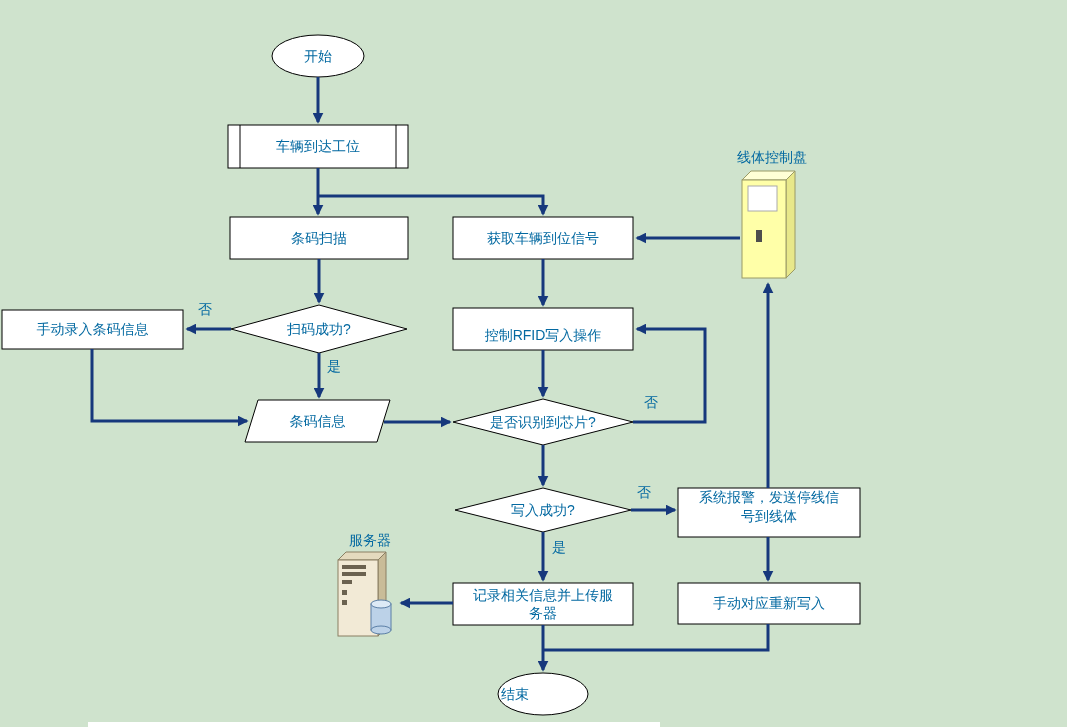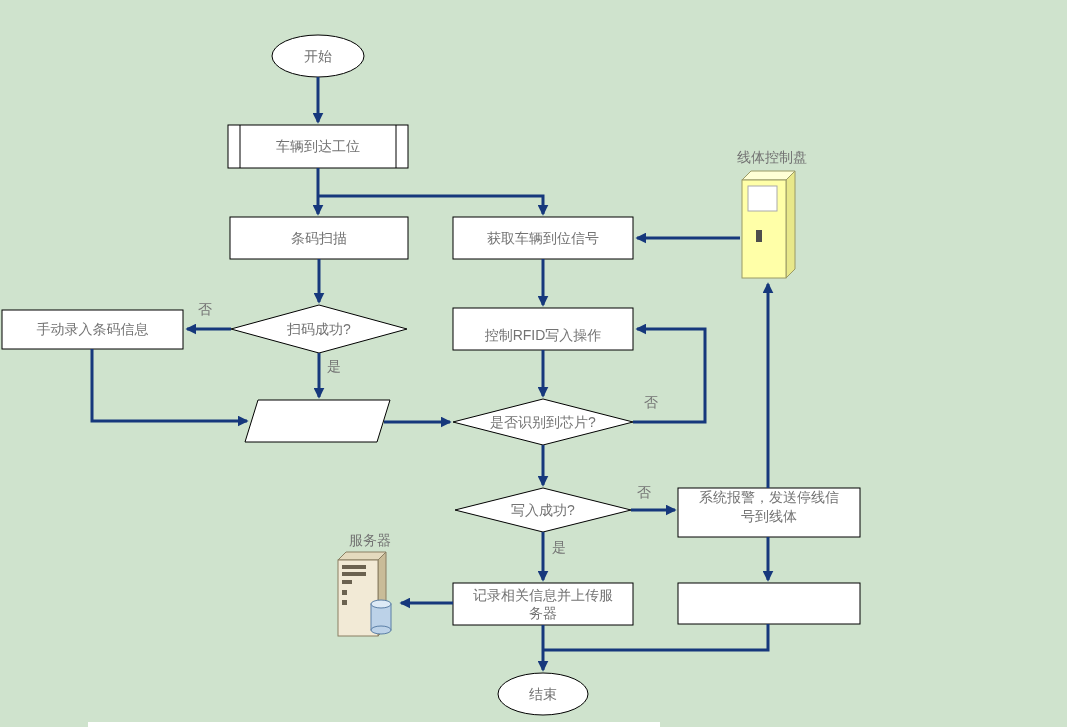--- a/index.html
+++ b/index.html
@@ -3,21 +3,21 @@
 <meta charset="utf-8">
 <style>
   :root{
     --background:#cfe3cd; --arrow:#16387c; --node_fill:#ffffff; --node_border:#000000;
     --panel_yellow:#ffffa8; --server_beige:#f2ead6;
   }
   html,body{margin:0;padding:0;}
   .stage{
     position:relative; width:1067px; height:727px; overflow:hidden;
     background:var(--background);
-    font-family:"Liberation Sans","DejaVu Sans",sans-serif; color:#737373;
+    font-family:"Liberation Sans","DejaVu Sans",sans-serif; color:#0369a1;
   }
   .layer{position:absolute; left:0; top:0;}
   .lbl{
     position:absolute; display:flex; align-items:center; justify-content:center;
     text-align:center; font-size:14px; line-height:1.3;
   }
   .edge-lbl{position:absolute; font-size:14px;}
   .col{flex-direction:row;align-items:flex-end;}
   .shape{fill:var(--node_fill); stroke:var(--node_border); stroke-width:1;}
   .edge{stroke:var(--arrow); stroke-width:3; fill:none;}
@@ -101,26 +101,28 @@
       <rect x="756" y="230" width="6" height="12" fill="#4d4d4d"></rect>
     </g>
   </svg>
 
   <div class="lbl" style="left:272px;top:35px;width:92px;height:42px;">开始</div>
   <div class="lbl" style="left:240px;top:125px;width:156px;height:43px;text-align:right;">车辆到达工位</div>
   <div class="lbl" style="left:230px;top:217px;width:178px;height:42px;">条码扫描</div>
   <div class="lbl" style="left:453px;top:217px;width:180px;height:42px;">获取车辆到位信号</div>
   <div class="lbl" style="left:241px;top:307px;width:156px;height:44px;">扫码成功?</div>
   <div class="lbl" style="left:2px;top:310px;width:181px;height:39px;border-radius:9px;">手动录入条码信息</div>
+  <div class="lbl" style="left:250px;top:400px;width:135px;height:42px;">条码信息</div>
   <div class="lbl" style="left:453px;top:308px;width:180px;height:54px;">控制RFID写入操作</div>
   <div class="lbl" style="left:458px;top:400px;width:170px;height:44px;">是否识别到芯片?</div>
   <div class="lbl" style="left:460px;top:489px;width:166px;height:42px;">写入成功?</div>
   <div class="lbl" style="left:694px;top:488px;width:150px;height:37px;">系统报警，发送停线信号到线体</div>
   <div class="lbl" style="left:468px;top:583px;width:150px;height:42px;">记录相关信息并上传服务器</div>
-  <div class="lbl" style="left:498px;top:673px;width:90px;height:42px;">结束</div>
+  <div class="lbl" style="left:678px;top:583px;width:182px;height:41px;">手动对应重新写入</div>
+  <div class="lbl" style="left:470px;top:673px;width:90px;height:42px;">结束</div>
 
   <div class="lbl" style="left:336px;top:530px;width:68px;height:20px;">服务器</div>
   <div class="lbl col" style="left:734px;top:120px;width:76px;height:46px;">
     <span>线体</span>
     <span>控制盘</span>
   </div>
 
   <div class="edge-lbl" style="left:198px;top:301px;">否</div>
   <div class="edge-lbl" style="left:327px;top:358px;">是</div>
   <div class="edge-lbl" style="left:644px;top:394px;">否</div>

